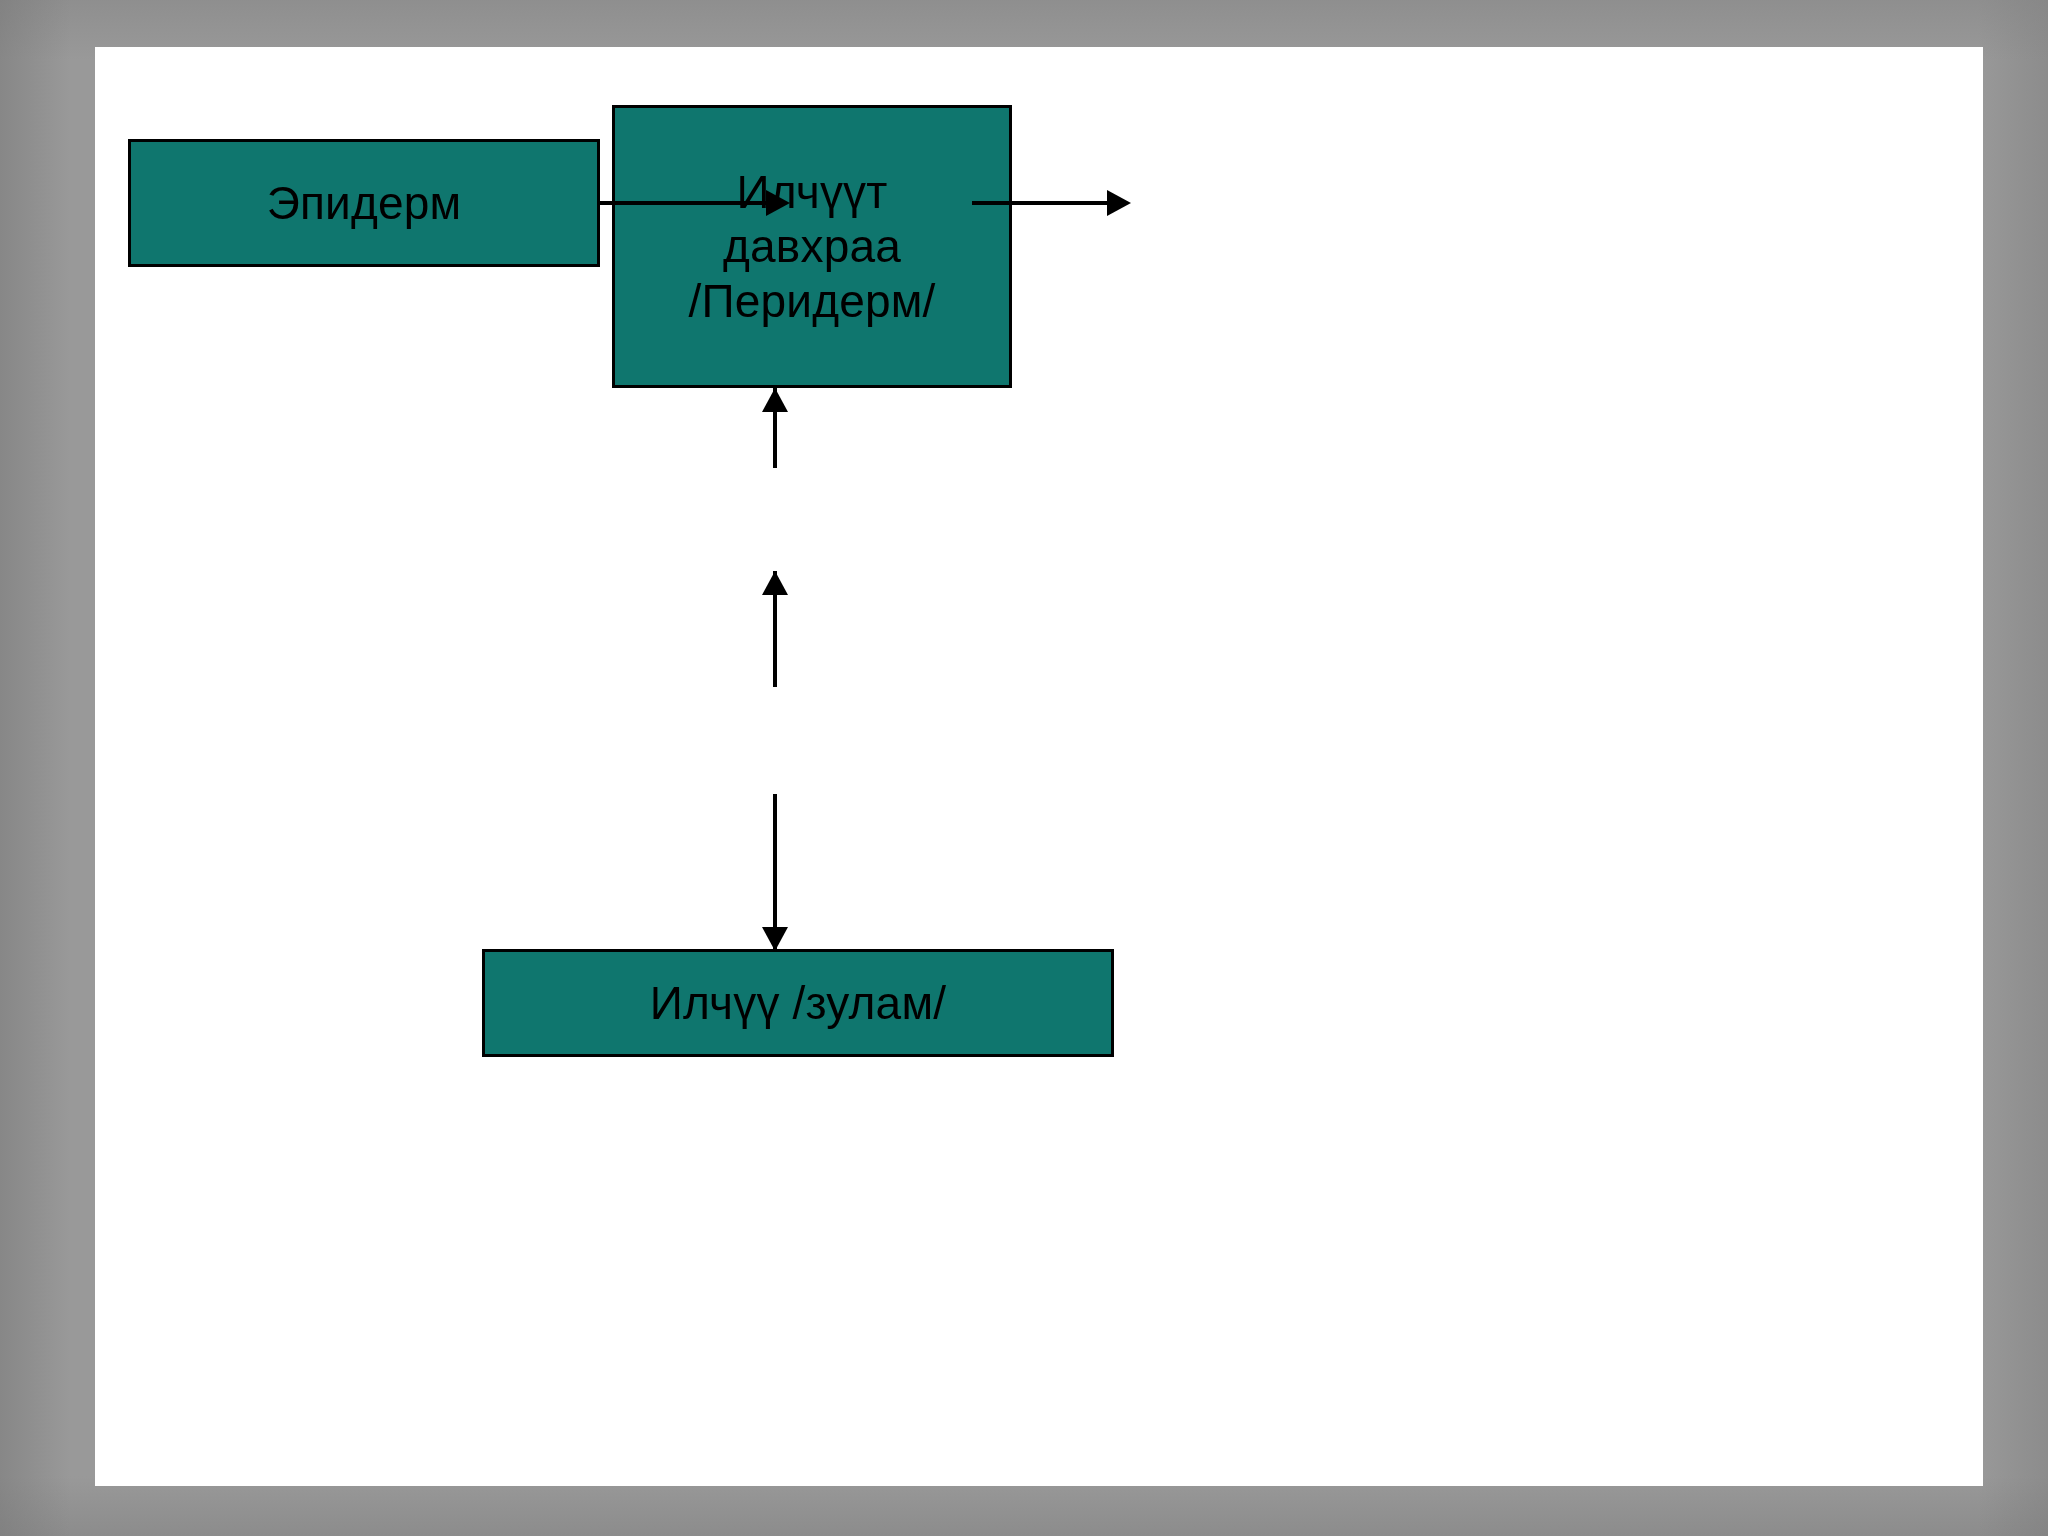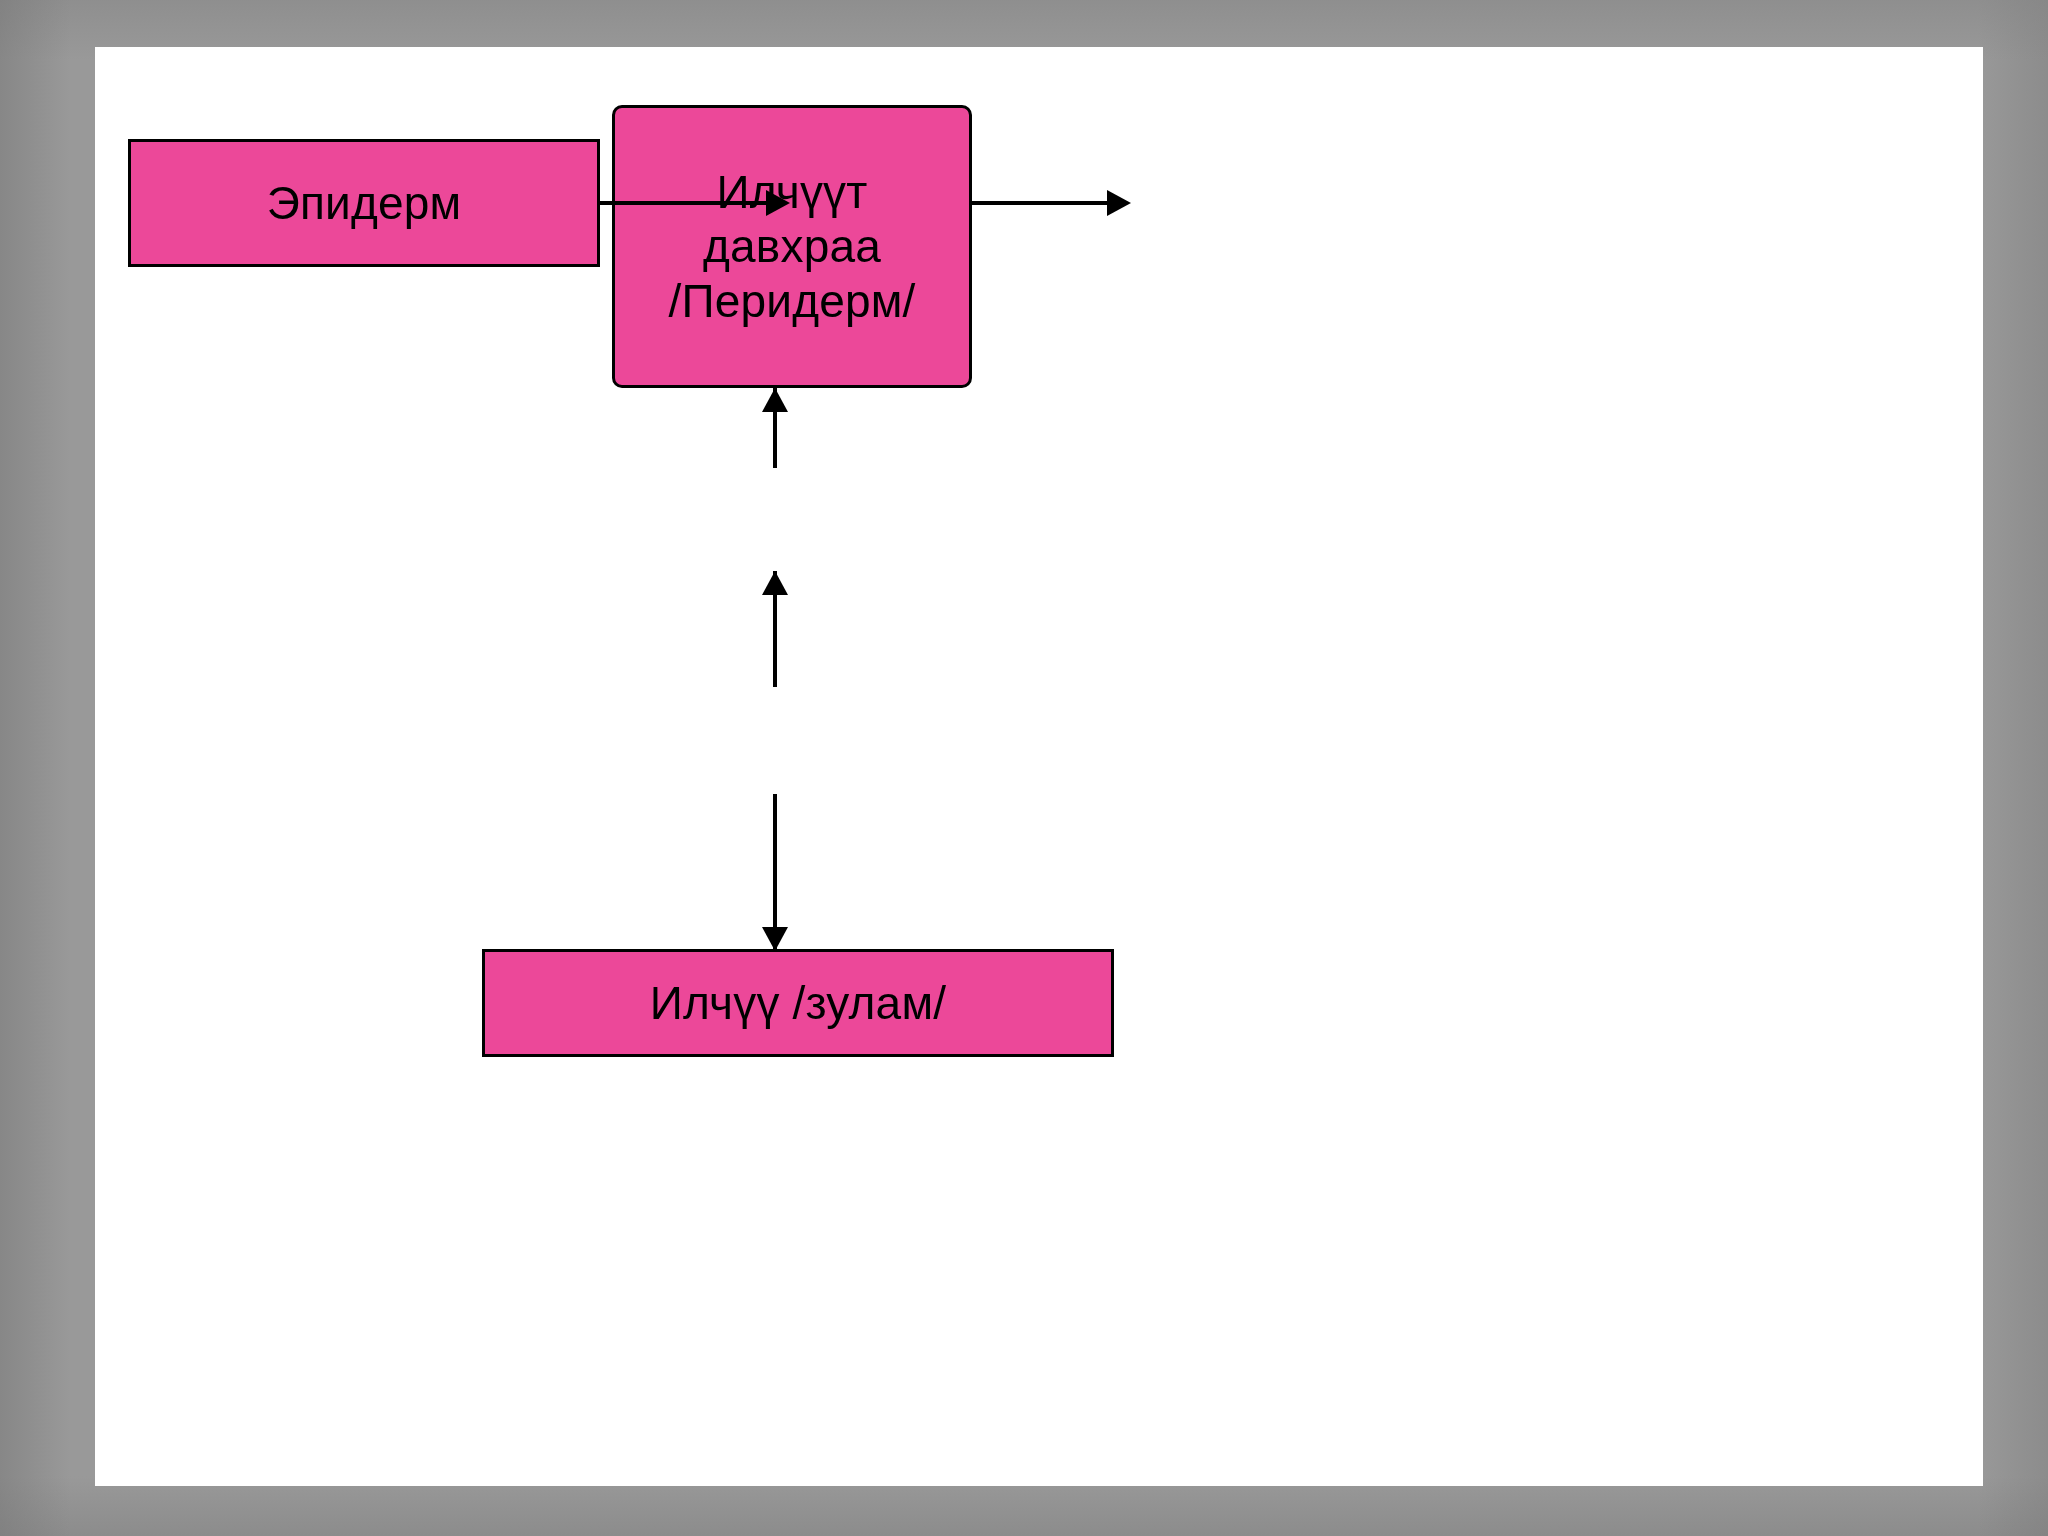--- a/index.html
+++ b/index.html
@@ -27,36 +27,36 @@
     left:95px;top:47px;
     width:1888px;height:1439px;
     background:#ffffff;
   }
 
   .canvas{position:absolute;inset:0;}
 
   .node{
     position:absolute;
     box-sizing:border-box;
-    background:#ec4899;
+    background:#0f766e;
     border:3px solid #000000;
     display:flex;
     align-items:center;
     justify-content:center;
     text-align:center;
     color:#000000;
     font-size:46px;
     line-height:1.18;
     letter-spacing:.2px;
     white-space:pre-line;
   }
 
   
   #node-epiderm   { left:33px;  top:92px;  width:472px; height:128px; }
-  #node-periderm  { left:517px; top:58px;  width:360px; height:283px;border-radius:10px; }
+  #node-periderm  { left:517px; top:58px;  width:400px; height:283px; }
   #node-ritid     { left:1032px;top:92px;  width:460px; height:127px; }
   #node-felloderm { left:363px; top:419px; width:632px; height:105px; }
   #node-fellogen  { left:255px; top:638px; width:832px; height:109px; }
   #node-fellem    { left:387px; top:902px; width:632px; height:108px; }
 
   .arrow{position:absolute;}
   .arrow .shaft{position:absolute;background:#000;}
   .arrow .head{position:absolute;width:0;height:0;}
 
   

